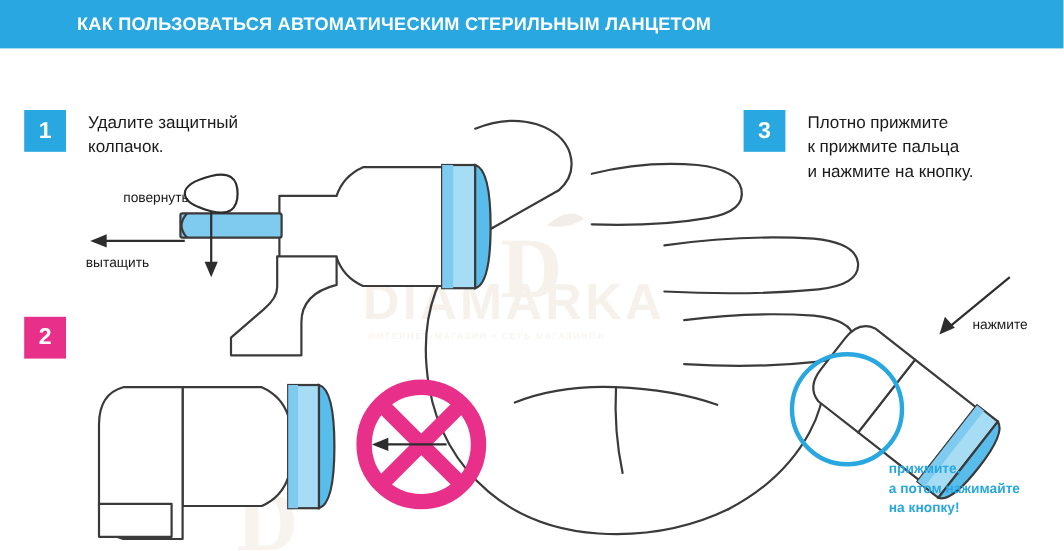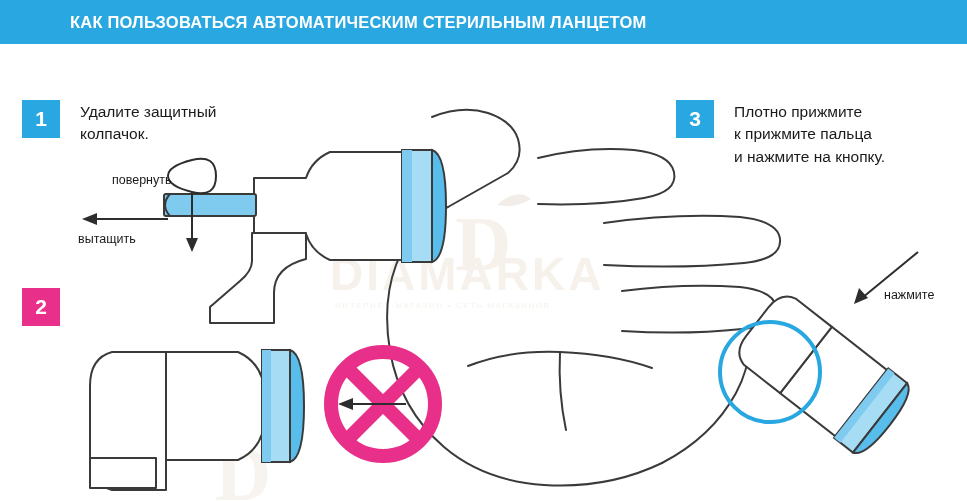--- a/index.html
+++ b/index.html
@@ -199,14 +199,17 @@
 
     <g stroke="#2d2d2d" stroke-width="2">
       <path d="M918 252 l-56 46"></path>
     </g>
     <path d="M854 304 l5 -16 l9 10 z" fill="#2d2d2d"></path>
 
     <circle cx="770" cy="372" r="50" fill="none" stroke="#29a7e1" stroke-width="4"></circle>
   </svg>
 
   <div class="small-label" style="left:884px; top:288px;">нажмите</div>
+  <div class="blue-note" style="left:808px; top:418px;">прижмите,
+а потом нажимайте
+на кнопку!</div>
 
 </div>
 
 </body></html>

